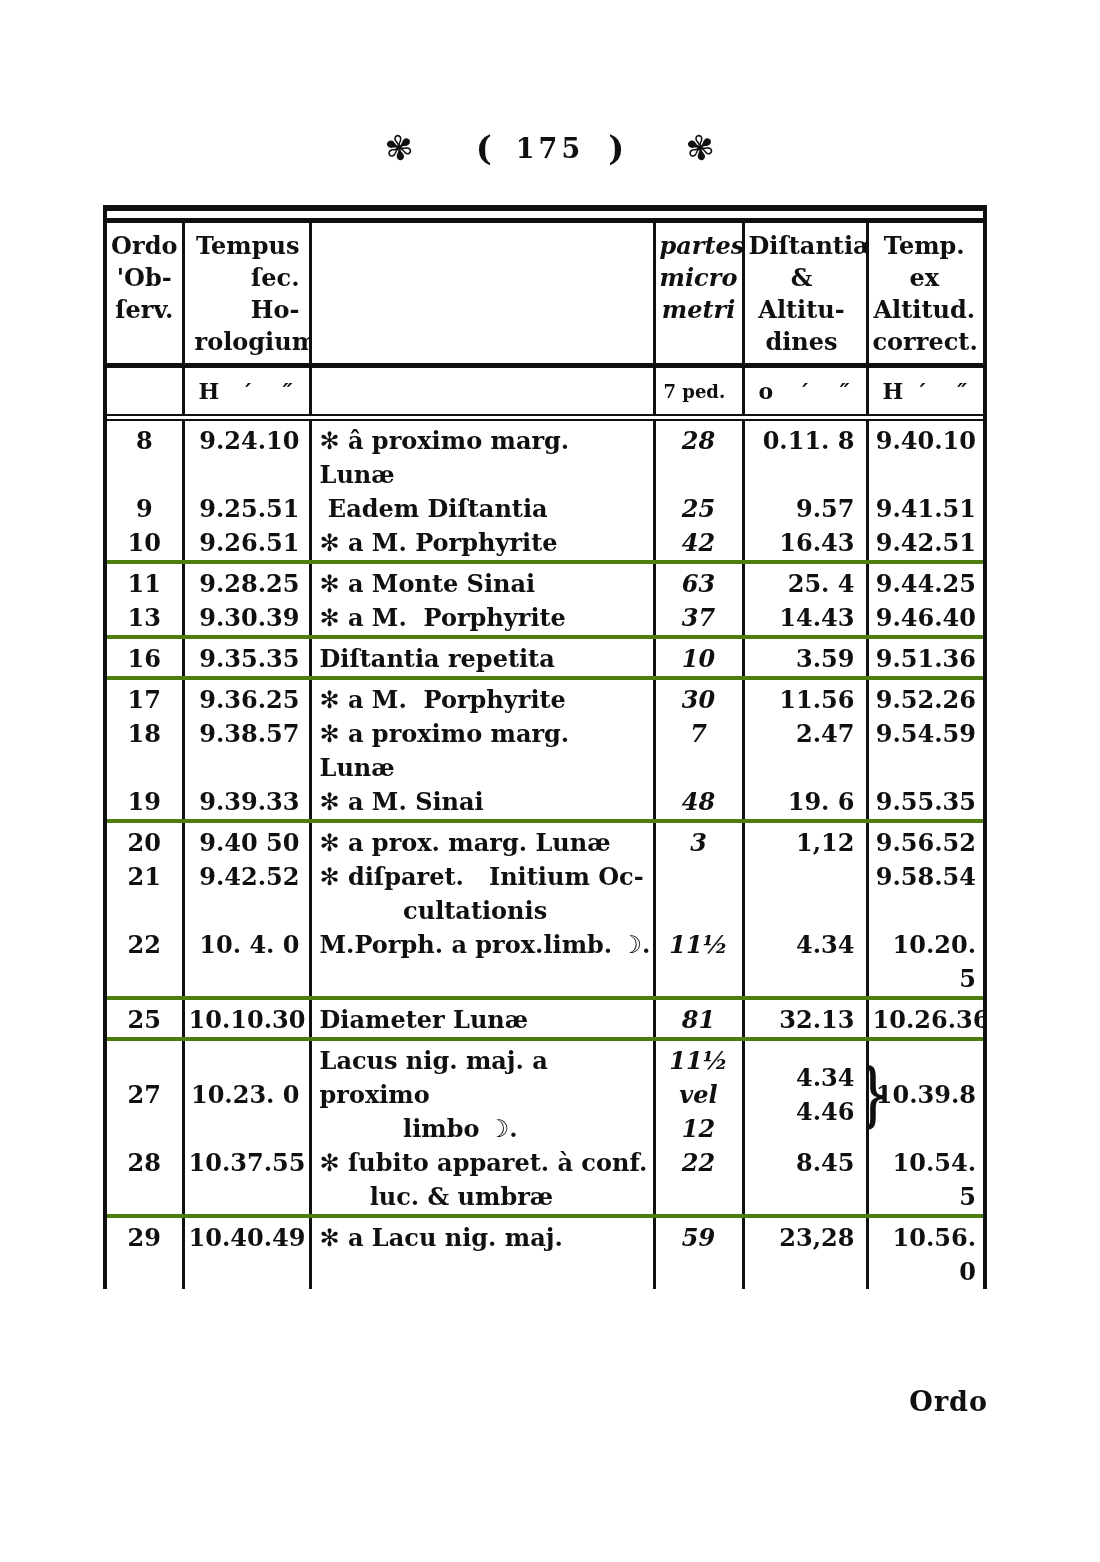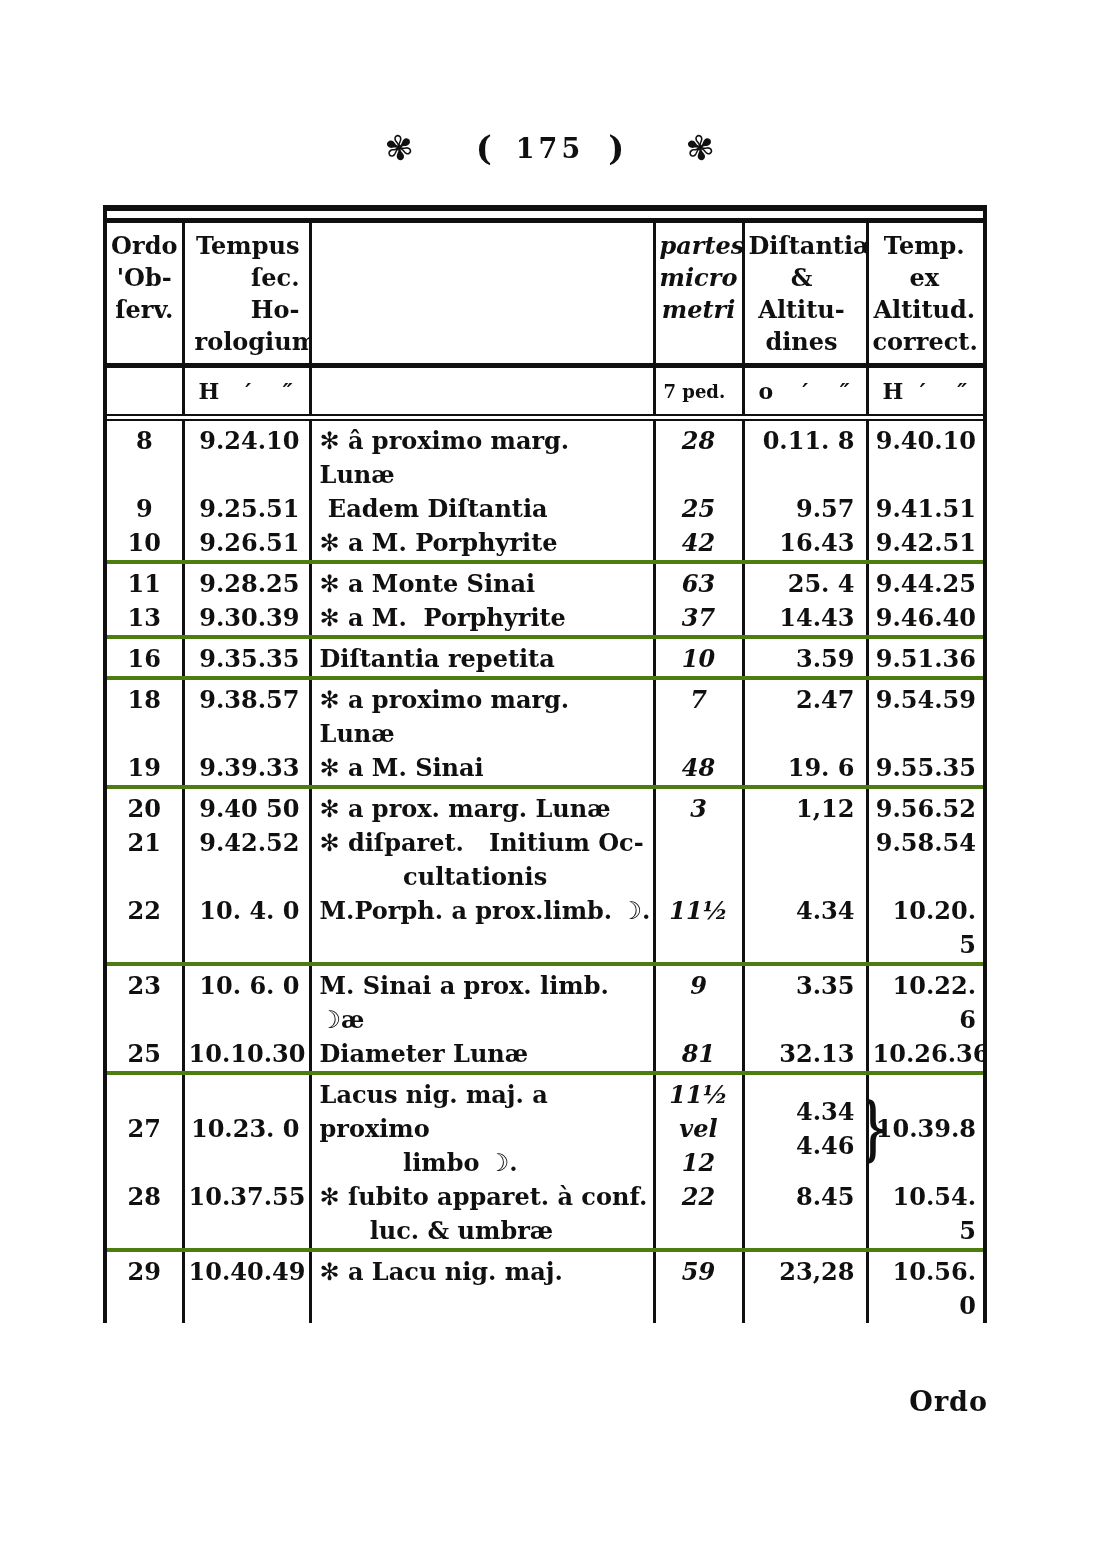--- a/index.html
+++ b/index.html
@@ -208,20 +208,28 @@
             <td class="c-ordo">16</td>
             <td class="c-tempus">9.35.35</td>
             <td class="c-desc">Diſtantia repetita</td>
             <td class="c-partes">10</td>
             <td class="c-dist">3.59</td>
             <td class="c-temp">9.51.36</td>
           </tr>
         </tbody>
         <tbody class="group">
           <tr>
+            <td class="c-ordo">17</td>
+            <td class="c-tempus">9.36.25</td>
+            <td class="c-desc">✻ a M.  Porphyrite</td>
+            <td class="c-partes">30</td>
+            <td class="c-dist">11.56</td>
+            <td class="c-temp">9.52.26</td>
+          </tr>
+          <tr>
             <td class="c-ordo">18</td>
             <td class="c-tempus">9.38.57</td>
             <td class="c-desc">✻ a proximo marg. Lunæ</td>
             <td class="c-partes">7</td>
             <td class="c-dist">2.47</td>
             <td class="c-temp">9.54.59</td>
           </tr>
           <tr>
             <td class="c-ordo">19</td>
             <td class="c-tempus">9.39.33</td>
@@ -252,28 +260,20 @@
           <tr>
             <td class="c-ordo">22</td>
             <td class="c-tempus">10. 4. 0</td>
             <td class="c-desc">M.Porph. a prox.limb. ☽.</td>
             <td class="c-partes">11½</td>
             <td class="c-dist">4.34</td>
             <td class="c-temp">10.20. 5</td>
           </tr>
         </tbody>
         <tbody class="group">
-          <tr>
-            <td class="c-ordo">23</td>
-            <td class="c-tempus">10. 6. 0</td>
-            <td class="c-desc">M. Sinai a prox. limb. ☽æ</td>
-            <td class="c-partes">9</td>
-            <td class="c-dist">3.35</td>
-            <td class="c-temp">10.22. 6</td>
-          </tr>
           <tr>
             <td class="c-ordo">25</td>
             <td class="c-tempus">10.10.30</td>
             <td class="c-desc">Diameter Lunæ</td>
             <td class="c-partes">81</td>
             <td class="c-dist">32.13</td>
             <td class="c-temp">10.26.36</td>
           </tr>
         </tbody>
         <tbody class="group">

